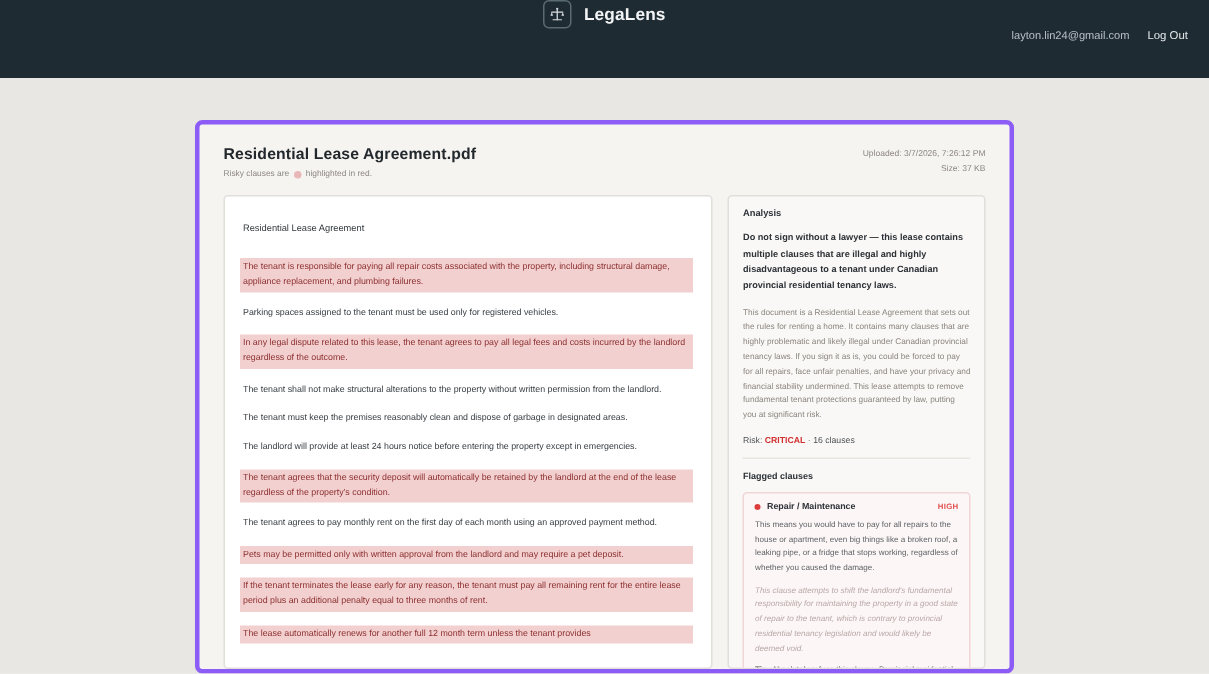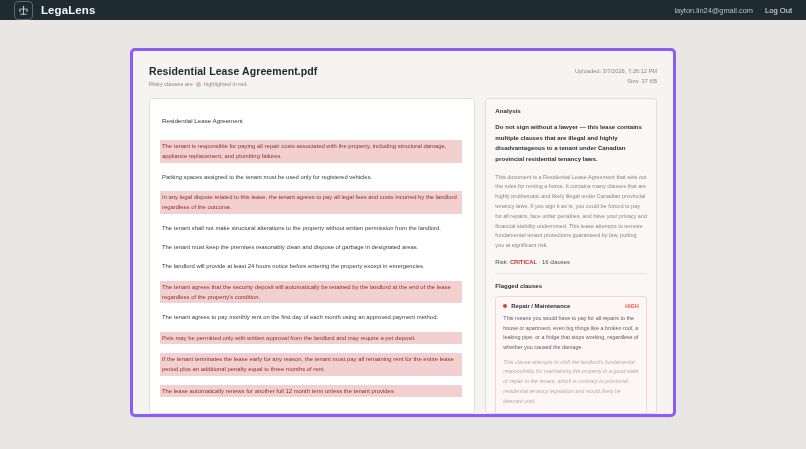--- a/index.html
+++ b/index.html
@@ -5,26 +5,27 @@
   * { box-sizing: border-box; margin: 0; padding: 0; }
   html, body {
     width: 806px; height: 449px;
     background: #e9e7e3;
     font-family: "Liberation Sans", sans-serif;
     overflow: hidden;
   }
 
   
   .topbar {
-    height: 20px;
+    height: 52px;
     background: #1f2b33;
     display: flex;
     align-items: center;
     padding: 0 14px;
     position: relative;
+    flex-direction: column;
   }
   .brand { display: flex; align-items: center; gap: 8px; }
   .brand-mark {
     width: 19px; height: 19px;
     border: 1px solid #5a6a72;
     border-radius: 4px;
     display: flex; align-items: center; justify-content: center;
     color: #d9dee1;
     font-size: 11px;
     line-height: 1;

